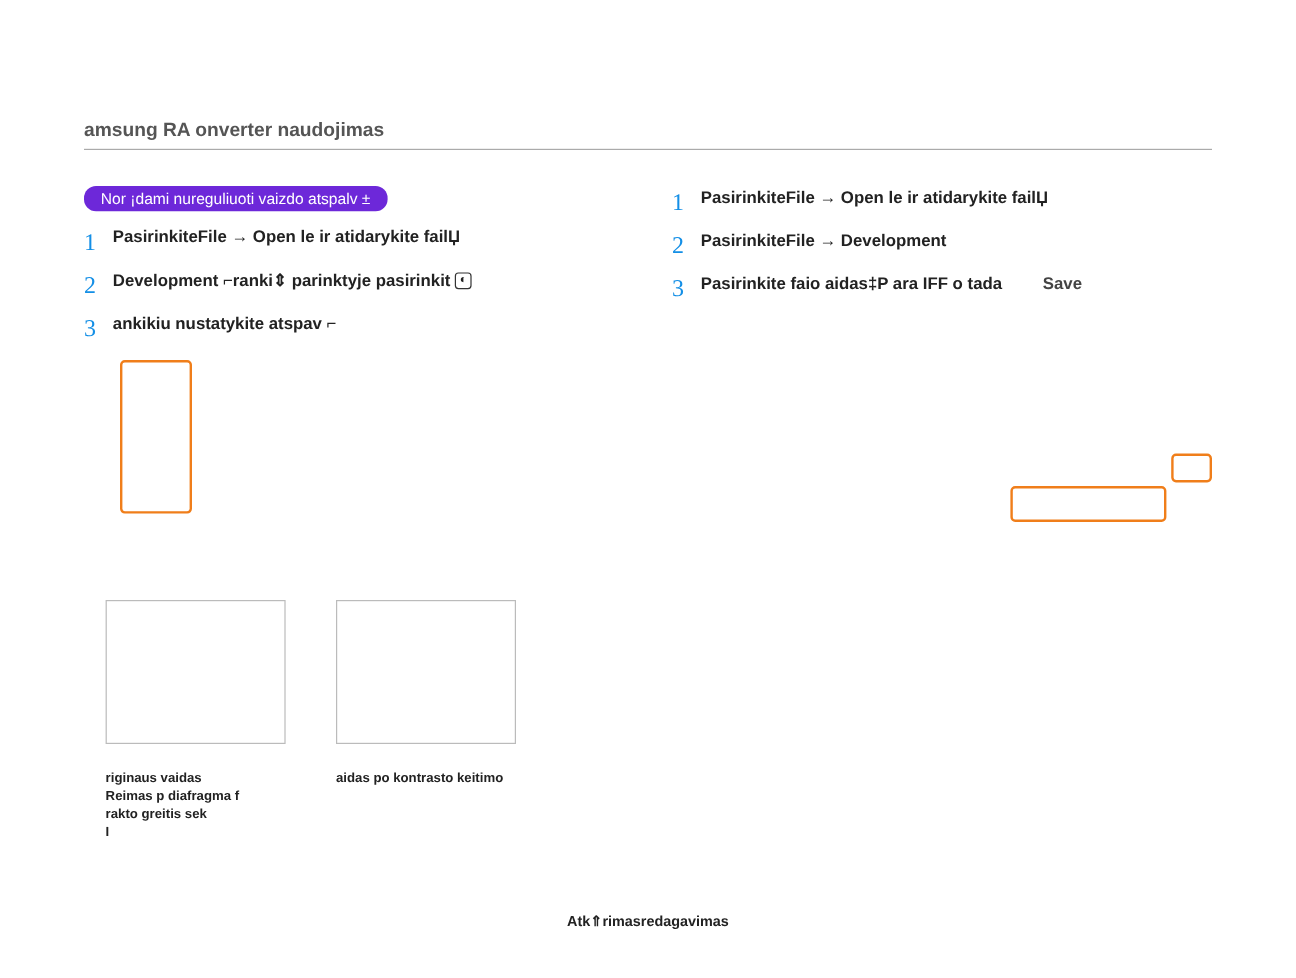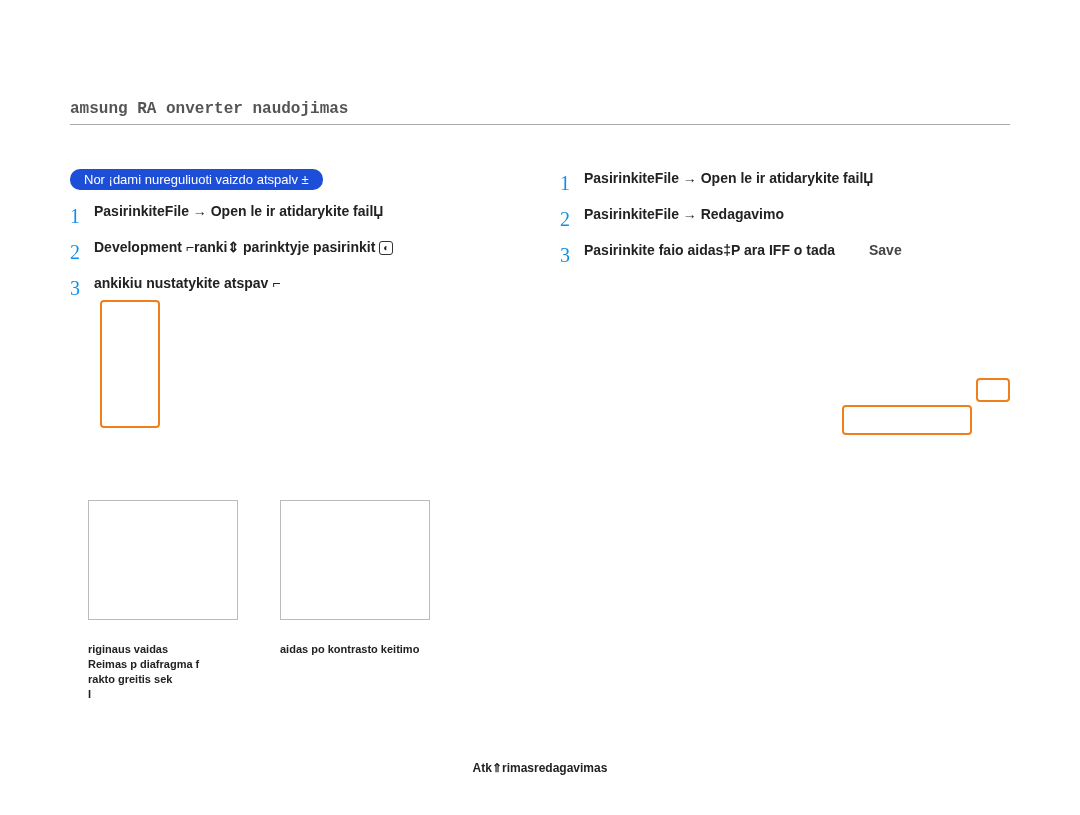--- a/index.html
+++ b/index.html
@@ -1,24 +1,24 @@
 <!DOCTYPE html>
 <html><head>
 <meta charset="utf-8">
 <style>
   * { box-sizing: border-box; margin: 0; padding: 0; }
   html, body { width: 1080px; height: 815px; background: #fff; font-family: Arial, Helvetica, sans-serif; color: #222; }
   .page { width: 1080px; height: 815px; position: relative; padding: 100px 70px 0 70px; }
-  .header-title { font-size: 16px; color: #555; font-weight: bold; border-bottom: 1px solid #aaa; padding-bottom: 6px; margin-bottom: 44px; font-family: Liberation Mono, monospace; }
+  .header-title { font-size: 16px; color: #555; font-weight: bold; border-bottom: 1px solid #aaa; padding-bottom: 6px; margin-bottom: 30px; }
   .cols { display: flex; gap: 40px; }
   .col { flex: 1; }
 
   .pill {
     display: inline-block;
-    background: #1d4ed8;
+    background: #6d28d9;
     color: #fff;
     font-size: 13px;
     padding: 3px 14px;
     border-radius: 10px;
     margin-bottom: 12px;
   }
   .section-title {
     color: #148fe6;
     font-size: 20px;
     font-weight: bold;
@@ -109,21 +109,21 @@
       <ul class="steps">
         <li class="step">
           <span class="step-num">1</span>
           <span class="step-body">
             <strong>Pasirinkite</strong><span class="light">File → Open   le </span><strong>ir atidarykite failЏ</strong>
           </span>
         </li>
         <li class="step">
           <span class="step-num">2</span>
           <span class="step-body">
-            <strong>Pasirinkite</strong><span class="light">File → Redagavimo</span>
+            <strong>Pasirinkite</strong><span class="light">File → Development</span>
           </span>
         </li>
         <li class="step">
           <span class="step-num">3</span>
           <span class="step-body">
             <strong>Pasirinkite faio aidas‡P  ara IFF  o tada</strong>
             <span class="save-txt light">Save</span>
           </span>
         </li>
       </ul>

